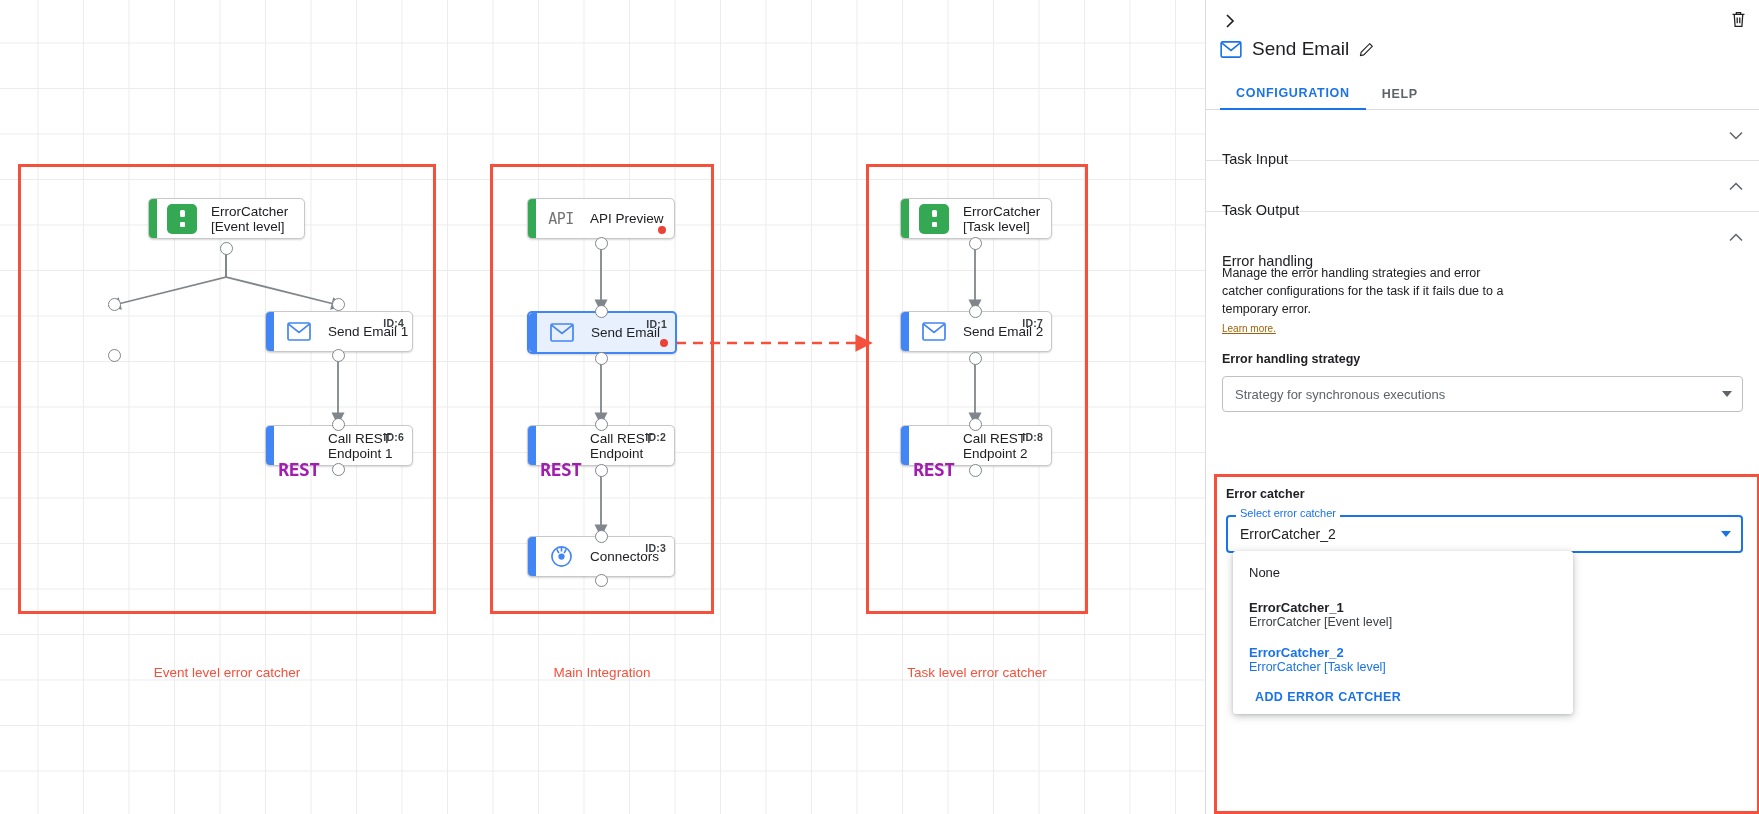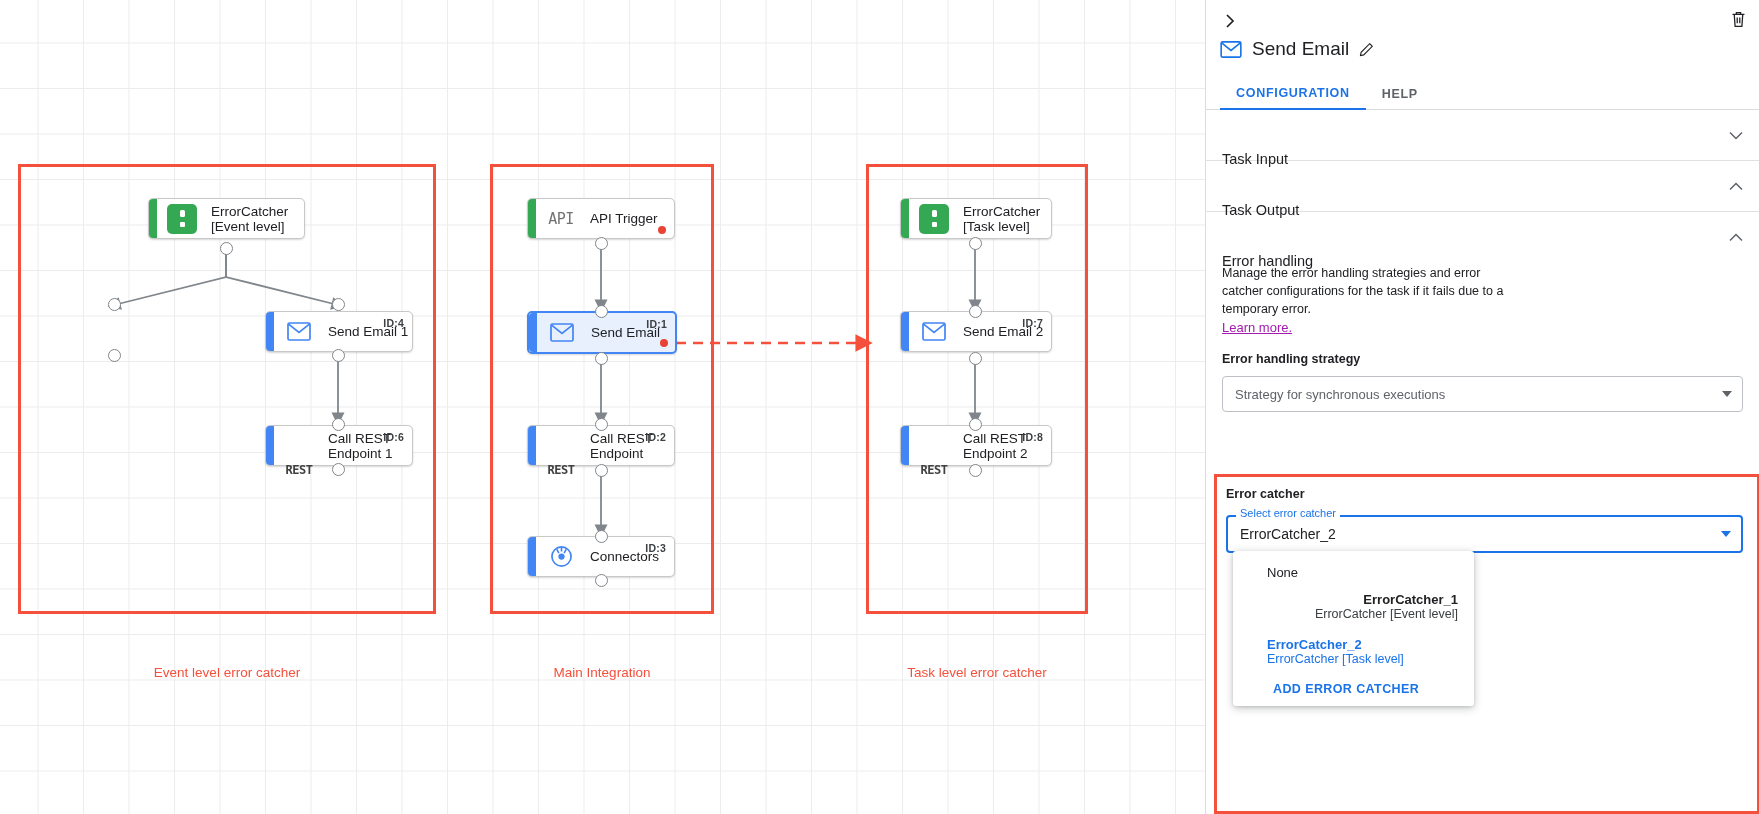--- a/index.html
+++ b/index.html
@@ -91,21 +91,21 @@
     display:flex; align-items:center; justify-content:center;
   }
   .icon-square-green .dots {
     width: 5px; height: 17px;
     display:flex; flex-direction:column; justify-content:space-between; align-items:center;
   }
   .icon-square-green .dots i { display:block; width:5px; height:5px; border-radius:1px; background:#fff; }
   .icon-square-green .dots i.bar { height:7px; border-radius:1.5px; }
 
   .api-text { color:#737373; font-weight:normal; font-size:15px; font-family:"DejaVu Sans Mono", monospace; letter-spacing:-.5px;}
-  .rest-text { color:#404040; font-weight:bold; font-size:12px; font-family:"DejaVu Sans Mono", monospace; letter-spacing:-.5px;margin-top:48px;}
+  .rest-text { color:#a21caf; font-weight:bold; font-size:18px; font-family:"DejaVu Sans Mono", monospace; letter-spacing:-.5px;margin-top:48px;}
 
   
   .port {
     position: absolute;
     width: 13px; height: 13px;
     border-radius: 50%;
     background: #ffffff;
     border: 1.6px solid #80868b;
     z-index: 5;
   }
@@ -158,21 +158,21 @@
   }
   .section-head {
     height: 50px; display:flex; align-items:center; justify-content:space-between;
     cursor:pointer;
   }
   .section-head .s-title { font-size: 14.5px; color:#202124; font-weight:500;margin-top:48px; }
   .chev { color:#5f6368; font-size: 13px; }
 
   .eh-body { padding: 2px 0 16px 0; }
   .eh-desc { font-size: 12.5px; color:#202124; line-height: 18px; max-width: 300px; }
-  .eh-link { color:#a21caf; text-decoration: underline; cursor:pointer; font-size:13px;}
+  .eh-link { color:#a16207; text-decoration: underline; cursor:pointer; font-size:10px;}
   .eh-strategy-label { font-size:12.5px; color:#202124; font-weight:600; margin-top:16px; }
 
   .select {
     margin-top: 10px;
     height: 36px;
     border: 1px solid #bdc1c6;
     border-radius: 4px;
     display:flex; align-items:center; justify-content:space-between;
     padding: 0 10px 0 12px;
     font-size: 13px; color:#5f6368;
@@ -202,25 +202,25 @@
   }
   .ec-float-label {
     position:absolute; left: 10px; top: -8px;
     background:#fff; padding: 0 4px;
     font-size: 11px; color:#1a73e8;
   }
   .caret-blue { width:0;height:0;border-left:5px solid transparent;border-right:5px solid transparent;border-top:6px solid #1a73e8; }
 
   .dropdown {
     position:absolute; left: 27px; top: 551px;
-    width: 241px;
+    width: 340px;
     background:#fff;
     border-radius: 3px;
     box-shadow: 0 2px 8px rgba(60,64,67,.3), 0 1px 3px rgba(60,64,67,.15);
-    padding: 8px 0 6px 18px;
+    padding: 8px 0 6px 0;
     z-index: 20;
   }
   .dd-item { padding: 6px 16px; cursor:pointer; }
   .dd-item .dd-main { font-size: 13px; color:#202124; }
   .dd-item .dd-sub  { font-size: 12.5px; color:#3c4043; }
   .dd-item.bold .dd-main { font-weight:700; }
   .dd-item.sel .dd-main { color:#1a73e8; font-weight:700; }
   .dd-item.sel .dd-sub  { color:#1a73e8; }
   .dd-action {
     padding: 10px 16px 4px 22px;
@@ -310,21 +310,21 @@
 Endpoint 1</div>
       <div class="idbadge">ID:6</div>
     </div>
     <div class="port" style="left:332px; top:463px;"></div>
 
     <div class="node green" style="left:527px; top:198px; width:148px; height:41px;">
       <div class="accent"></div>
       <div class="nicon">
           <span class="api-text">API</span>
         </div>
-      <div class="nlabel">API Trigger</div>
+      <div class="nlabel">API Preview</div>
     </div>
     <div class="reddot" style="left:658px; top:226px;"></div>
     <div class="port" style="left:595px; top:237px;"></div>
 
     <div class="port" style="left:595px; top:305px;"></div>
     <div class="node blue selected" style="left:527px; top:311px; width:150px; height:43px;">
       <div class="accent"></div>
       <div class="nicon">
         <svg width="24" height="19" viewBox="0 0 24 19" fill="none" stroke="#4285f4" stroke-width="1.7">
           <rect x="1" y="1" width="22" height="17" rx="1.5"></rect>
@@ -493,21 +493,21 @@
           <span>ErrorCatcher_2</span>
           <span class="caret-blue"></span>
         </div>
       </div>
     </div>
 
     <div class="dropdown">
       <div class="dd-item">
         <div class="dd-main">None</div>
       </div>
-      <div class="dd-item bold" style="text-align:right;">
+      <div class="dd-item bold" style="margin-top:8px;">
         <div class="dd-main">ErrorCatcher_1</div>
         <div class="dd-sub">ErrorCatcher [Event level]</div>
       </div>
       <div class="dd-item sel" style="margin-top:4px;">
         <div class="dd-main">ErrorCatcher_2</div>
         <div class="dd-sub">ErrorCatcher [Task level]</div>
       </div>
       <div class="dd-action">ADD ERROR CATCHER</div>
     </div>
 

